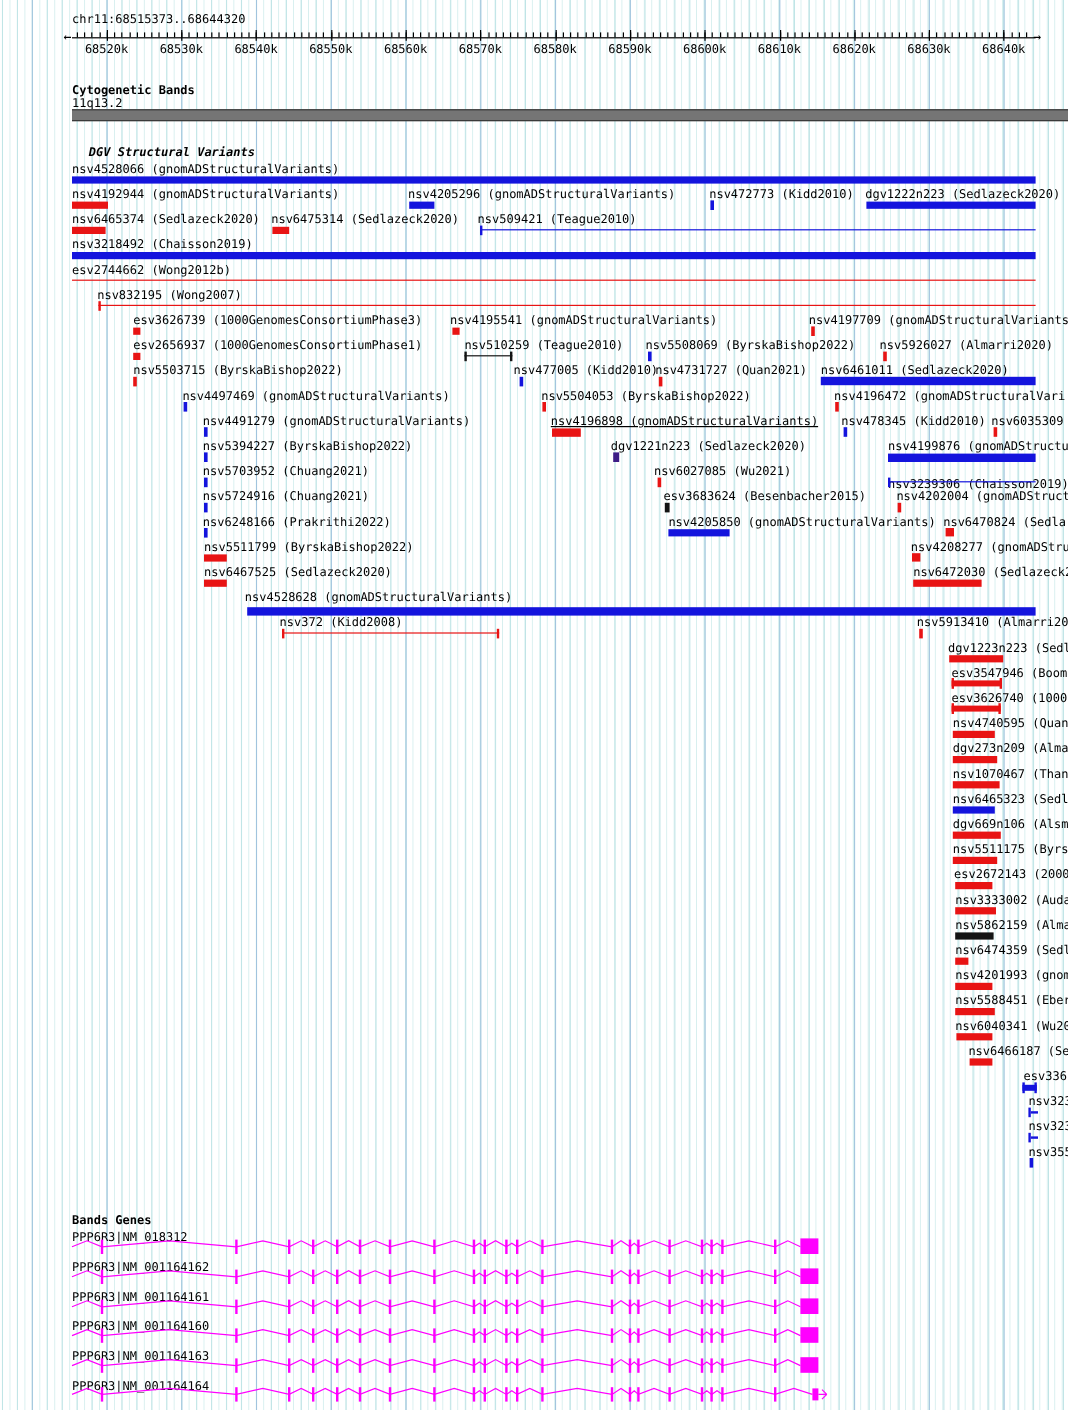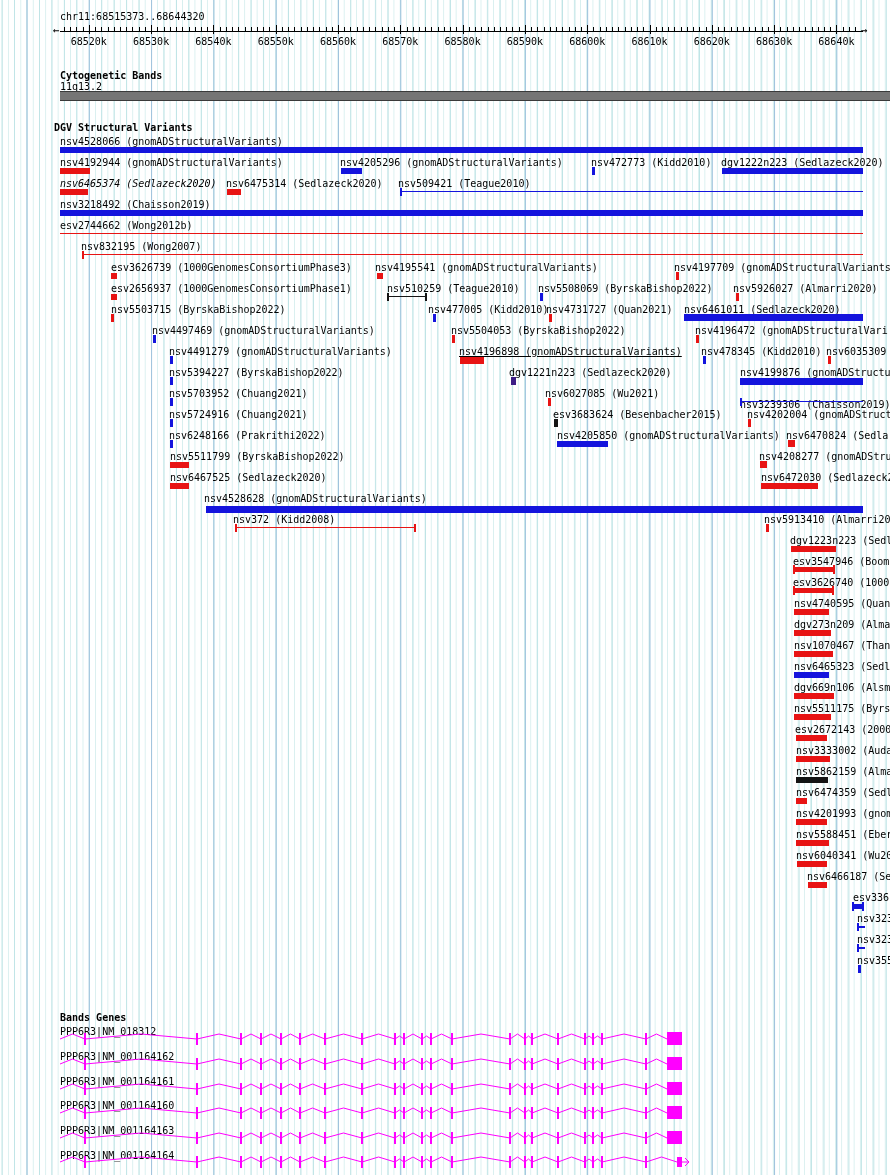--- a/index.html
+++ b/index.html
@@ -186,33 +186,33 @@
       <div class="g" style="left: 774.1px; top: 25px; width: 1px; height: 9px; background: rgb(0, 0, 0);"></div>
       <div class="txt" style="left: 753.1px; top: 36px; width: 42px; text-align: center;">68630k</div>
       <div class="g" style="left: 836.4px; top: 25px; width: 1px; height: 9px; background: rgb(0, 0, 0);"></div>
       <div class="txt" style="left: 815.4px; top: 36px; width: 42px; text-align: center;">68640k</div>
     </div>
 
   <div class="hdr" style="left:60px;top:70px;">Cytogenetic Bands</div>
   <div class="txt" style="left:60px;top:81px;">11q13.2</div>
   <div id="cytoband-bar"></div>
 
-  <div class="hdr" style="left:54px;top:122px;">DGV Structural Variants</div>
+  <div class="hdr" style="left:74px;top:122px;font-style:italic;">DGV Structural Variants</div>
   <div id="variants">
       <div class="vl" style="left: 60px; top: 136px;">nsv4528066 (gnomADStructuralVariants)</div>
       <div class="g" style="left: 60px; top: 147px; width: 803px; height: 6px; background: rgb(20, 20, 221);"></div>
       <div class="vl" style="left: 60px; top: 157px;">nsv4192944 (gnomADStructuralVariants)</div>
       <div class="g" style="left: 60px; top: 168px; width: 30px; height: 6px; background: rgb(232, 20, 20);"></div>
       <div class="vl" style="left: 340px; top: 157px;">nsv4205296 (gnomADStructuralVariants)</div>
       <div class="g" style="left: 341px; top: 168px; width: 21px; height: 6px; background: rgb(20, 20, 221);"></div>
       <div class="vl" style="left: 591px; top: 157px;">nsv472773 (Kidd2010)</div>
       <div class="g" style="left: 592px; top: 167px; width: 3px; height: 8px; background: rgb(20, 20, 221);"></div>
       <div class="vl" style="left: 721px; top: 157px;">dgv1222n223 (Sedlazeck2020)</div>
       <div class="g" style="left: 722px; top: 168px; width: 141px; height: 6px; background: rgb(20, 20, 221);"></div>
-      <div class="vl" style="left: 60px; top: 178px; font-style: italic;">nsv6465374 (Sedlazeck2020)</div>
+      <div class="vl" style="left: 60px; top: 178px;">nsv6465374 (Sedlazeck2020)</div>
       <div class="g" style="left: 60px; top: 189px; width: 28px; height: 6px; background: rgb(232, 20, 20);"></div>
       <div class="vl" style="left: 226px; top: 178px;">nsv6475314 (Sedlazeck2020)</div>
       <div class="g" style="left: 227px; top: 189px; width: 14px; height: 6px; background: rgb(232, 20, 20);"></div>
       <div class="vl" style="left: 398px; top: 178px;">nsv509421 (Teague2010)</div>
       <div class="g" style="left: 400px; top: 188px; width: 2px; height: 8px; background: rgb(20, 20, 221);"></div>
       <div class="g" style="left: 400px; top: 191px; width: 463px; height: 1px; background: rgb(20, 20, 221);"></div>
       <div class="vl" style="left: 60px; top: 199px;">nsv3218492 (Chaisson2019)</div>
       <div class="g" style="left: 60px; top: 210px; width: 803px; height: 6px; background: rgb(20, 20, 221);"></div>
       <div class="vl" style="left: 60px; top: 220px;">esv2744662 (Wong2012b)</div>
       <div class="g" style="left: 60px; top: 233px; width: 803px; height: 1px; background: rgb(232, 20, 20);"></div>

